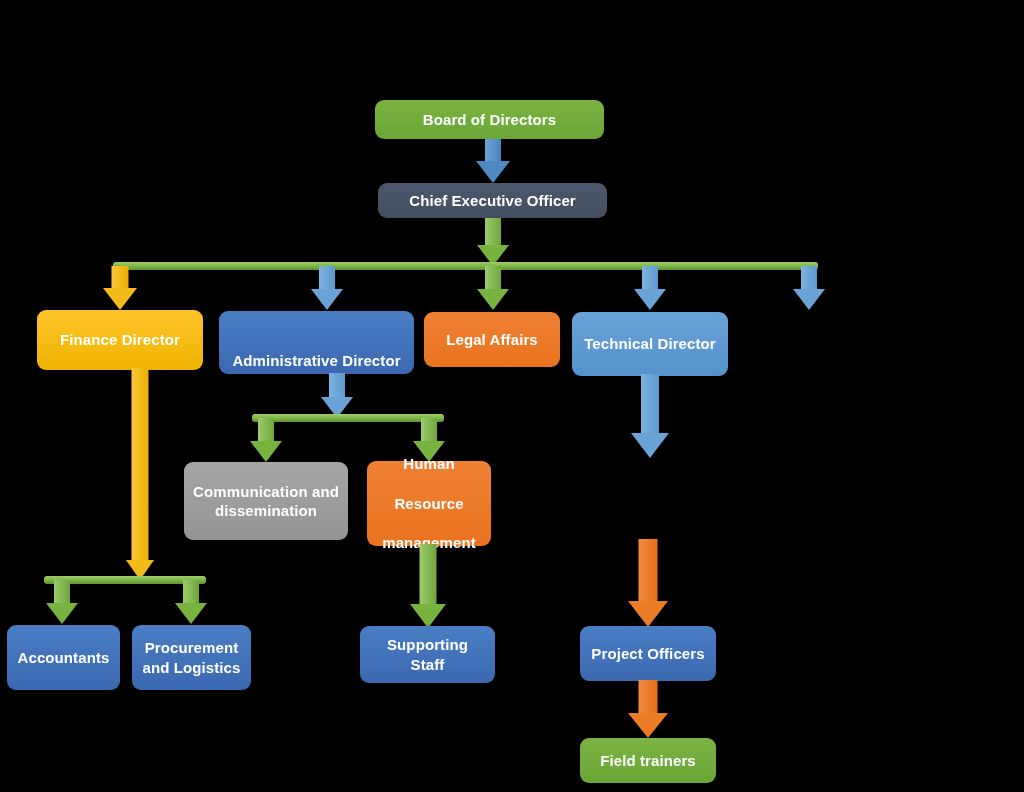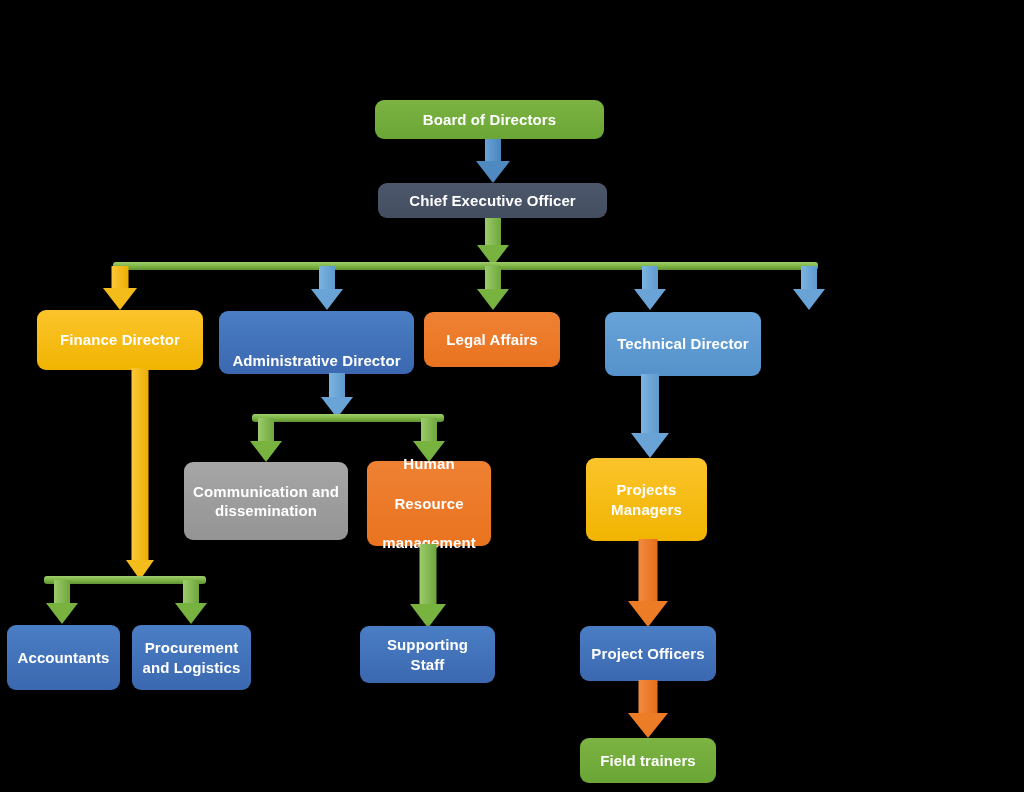--- a/index.html
+++ b/index.html
@@ -34,21 +34,21 @@
   }
   .node span { display: block; }
 
   .c-green {
     background: linear-gradient(to bottom, #79b councils, #79b84c);
     background: linear-gradient(to bottom, #7cb342 0%, #6aa636 100%);
   }
   .c-slate  { background: linear-gradient(to bottom, #4d576b 0%, #444e61 100%); }
   .c-yellow { background: linear-gradient(to bottom, #fcc42c 0%, #f0b400 100%); }
   .c-blue   { background: linear-gradient(to bottom, #4a7ec4 0%, #3b68b0 100%); }
-  .c-bluelt { background: linear-gradient(to bottom, #68a3d8 0%, #5592cb 100%); margin-left: 33px; }
+  .c-bluelt { background: linear-gradient(to bottom, #68a3d8 0%, #5592cb 100%); }
   .c-orange { background: linear-gradient(to bottom, #ef8134 0%, #e9731f 100%); text-align: center; }
   .c-gray   { background: linear-gradient(to bottom, #a6a6a6 0%, #949494 100%); }
 
   
   .rail {
     position: absolute;
     height: 8px;
     border-radius: 3px;
     background: linear-gradient(to bottom, #a2ce6e 0%, #7cb342 55%, #5f9134 100%);
     box-shadow: 0 1px 2px rgba(0,0,0,0.6);
@@ -181,24 +181,20 @@
     <span>Communication and</span>
     <span>dissemination</span>
   </div>
 
   <div class="node c-orange" style="left:367px; top:461px; width:124px; height:85px; font-size:15px; flex-direction:column;gap:20px;">
     <span>Human</span>
     <span>Resource</span>
     <span>management</span>
   </div>
 
-  <div class="node c-yellow" style="left:586px; top:458px; width:121px; height:83px; font-size:15px; flex-direction:column;">
-    <span>Projects</span>
-    <span>Managers</span>
-  </div>
 
   <div class="arrow a-green" style="left:408px; top:544px; width:40px; height:84px;">
     <div class="shaft" style="width:17px; height:60px;"></div>
     <div class="head" style="border-left-width:18px; border-right-width:18px; border-top-width:24px;"></div>
   </div>
 
   <div class="arrow a-orange" style="left:627px; top:539px; width:42px; height:88px;">
     <div class="shaft" style="width:19px; height:62px;"></div>
     <div class="head" style="border-left-width:20px; border-right-width:20px; border-top-width:26px;"></div>
   </div>

